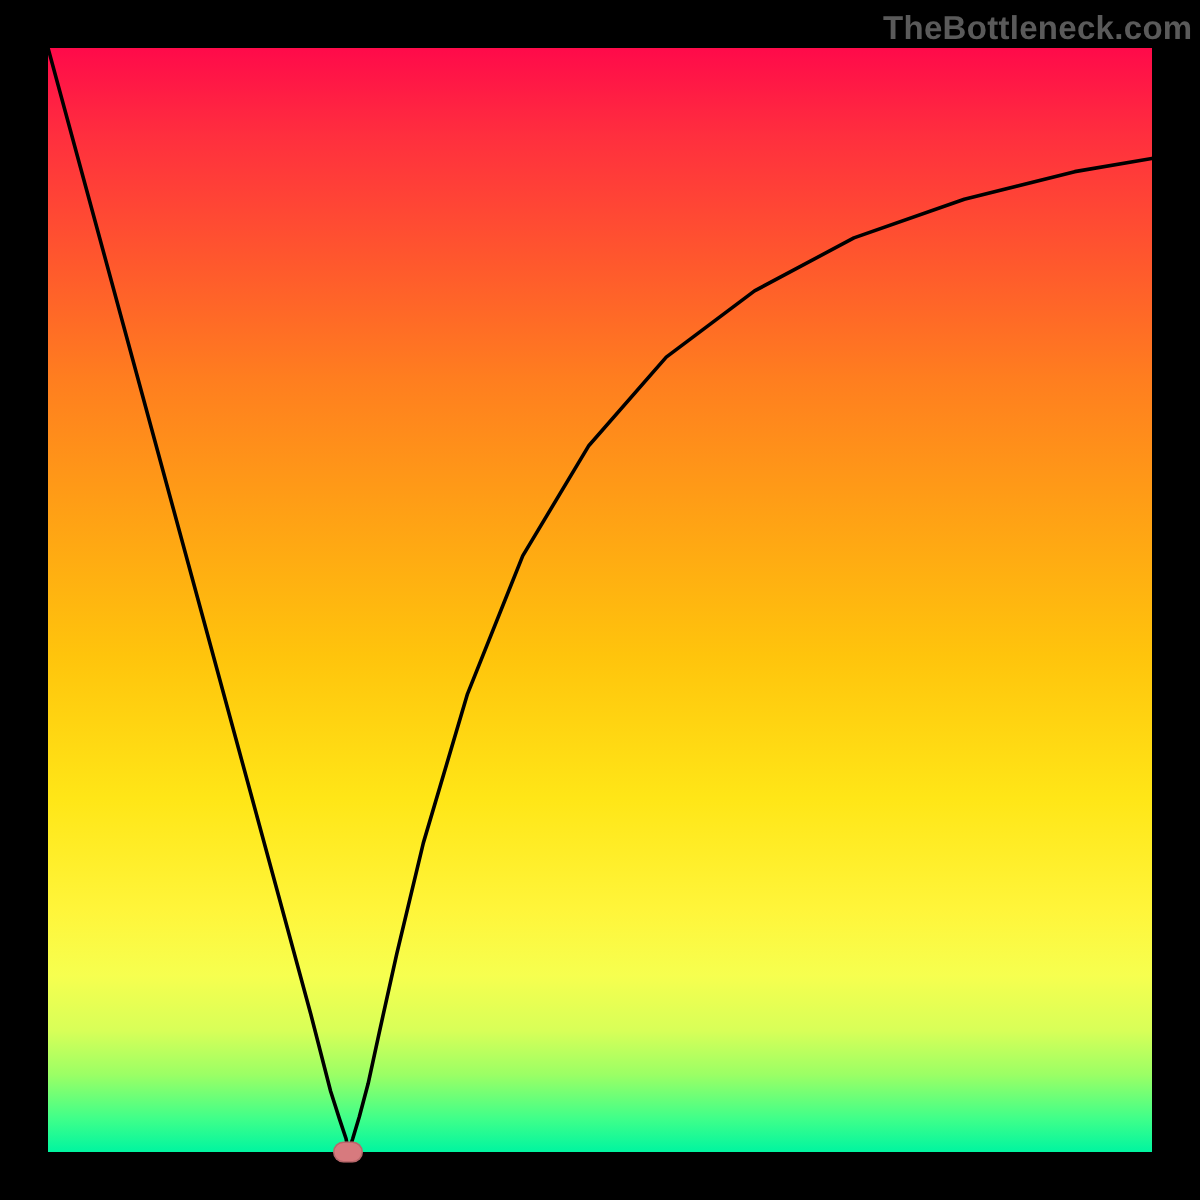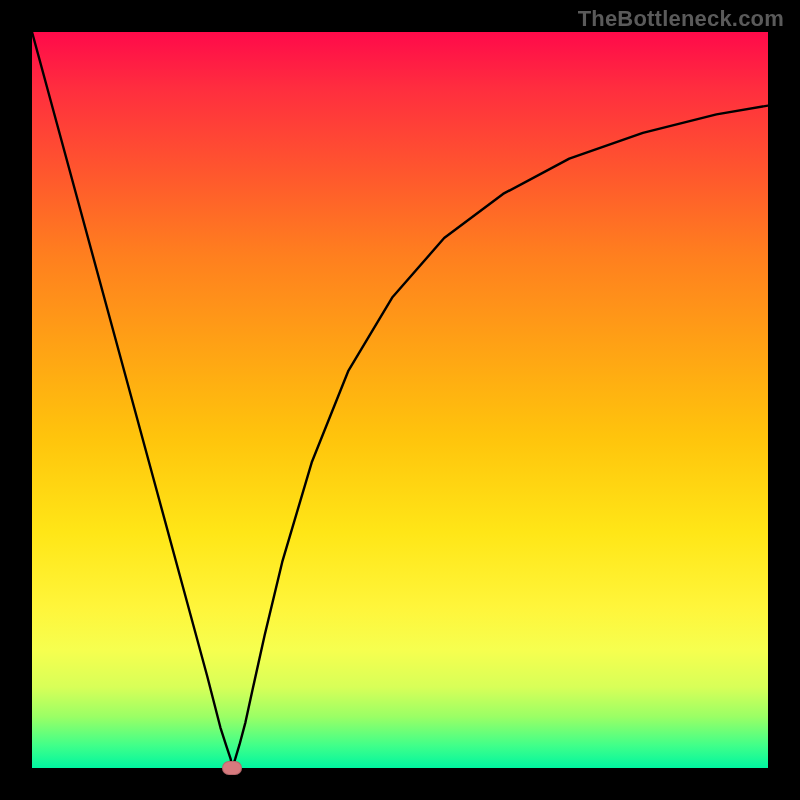--- a/index.html
+++ b/index.html
@@ -17,21 +17,21 @@
       #ffe617 68%,
       #fff53a 78%,
       #f6ff4f 84%,
       #d8ff58 89%,
       #9bff65 93%,
       #3fff8a 97%,
       #00f5a0 100%);
   }
   .watermark{
     position:absolute;
-    top:6px;right:16px;
+    top:6px;right:5px;
     font:600 22px Arial, Helvetica, sans-serif;
     color:#5a5a5a;
     letter-spacing:0.2px;
     margin-left:12px;
   }
   svg.curve{position:absolute;left:0;top:0;width:736px;height:736px;}
   .dot{
     position:absolute;
     width:20px;height:14px;border-radius:7px;
     background:#d77a7e;

